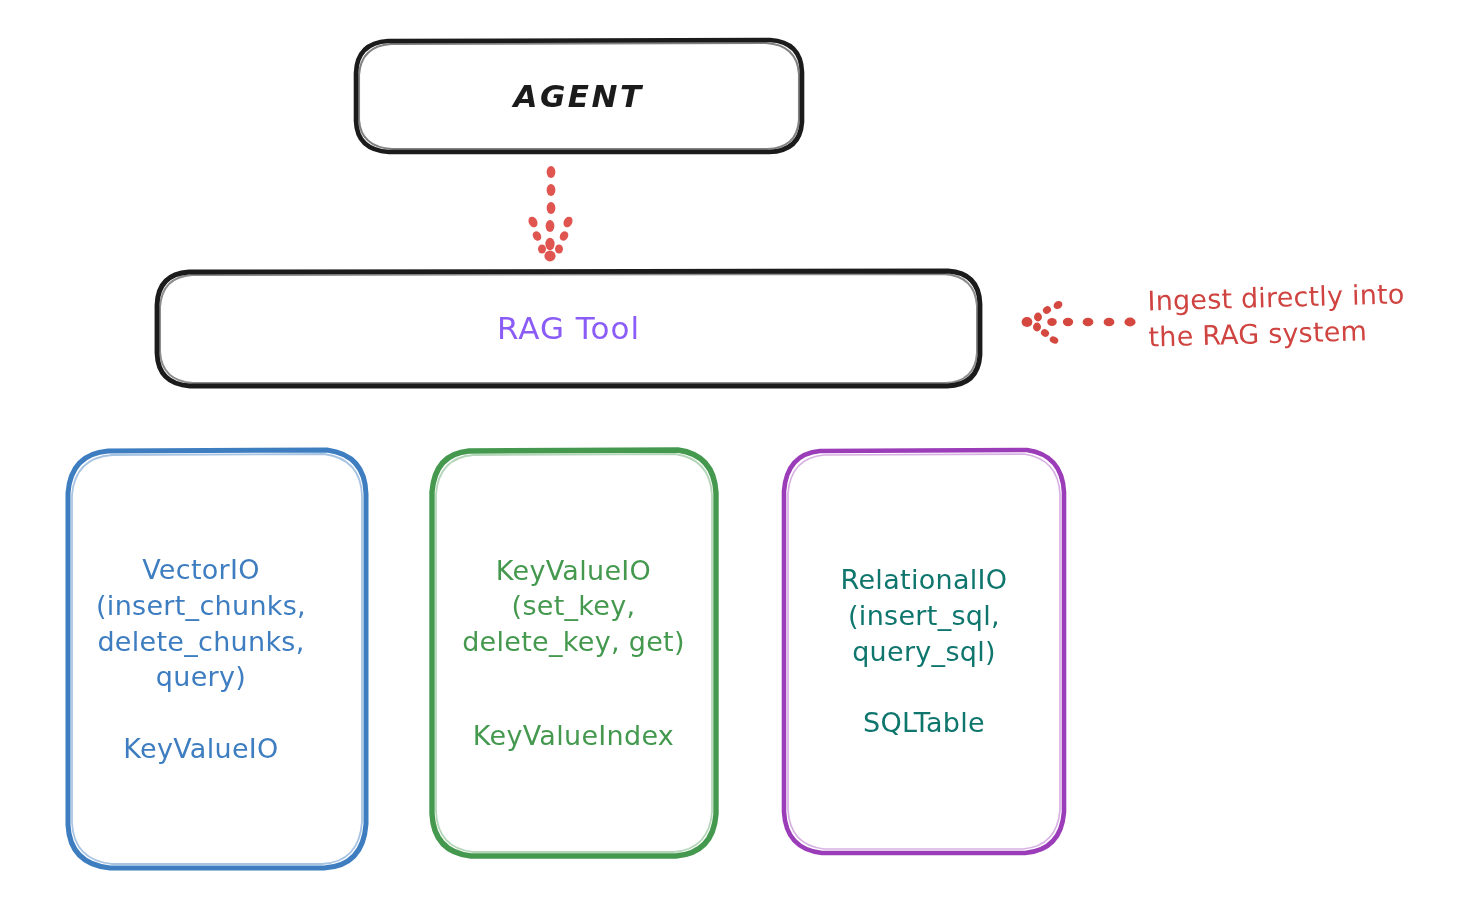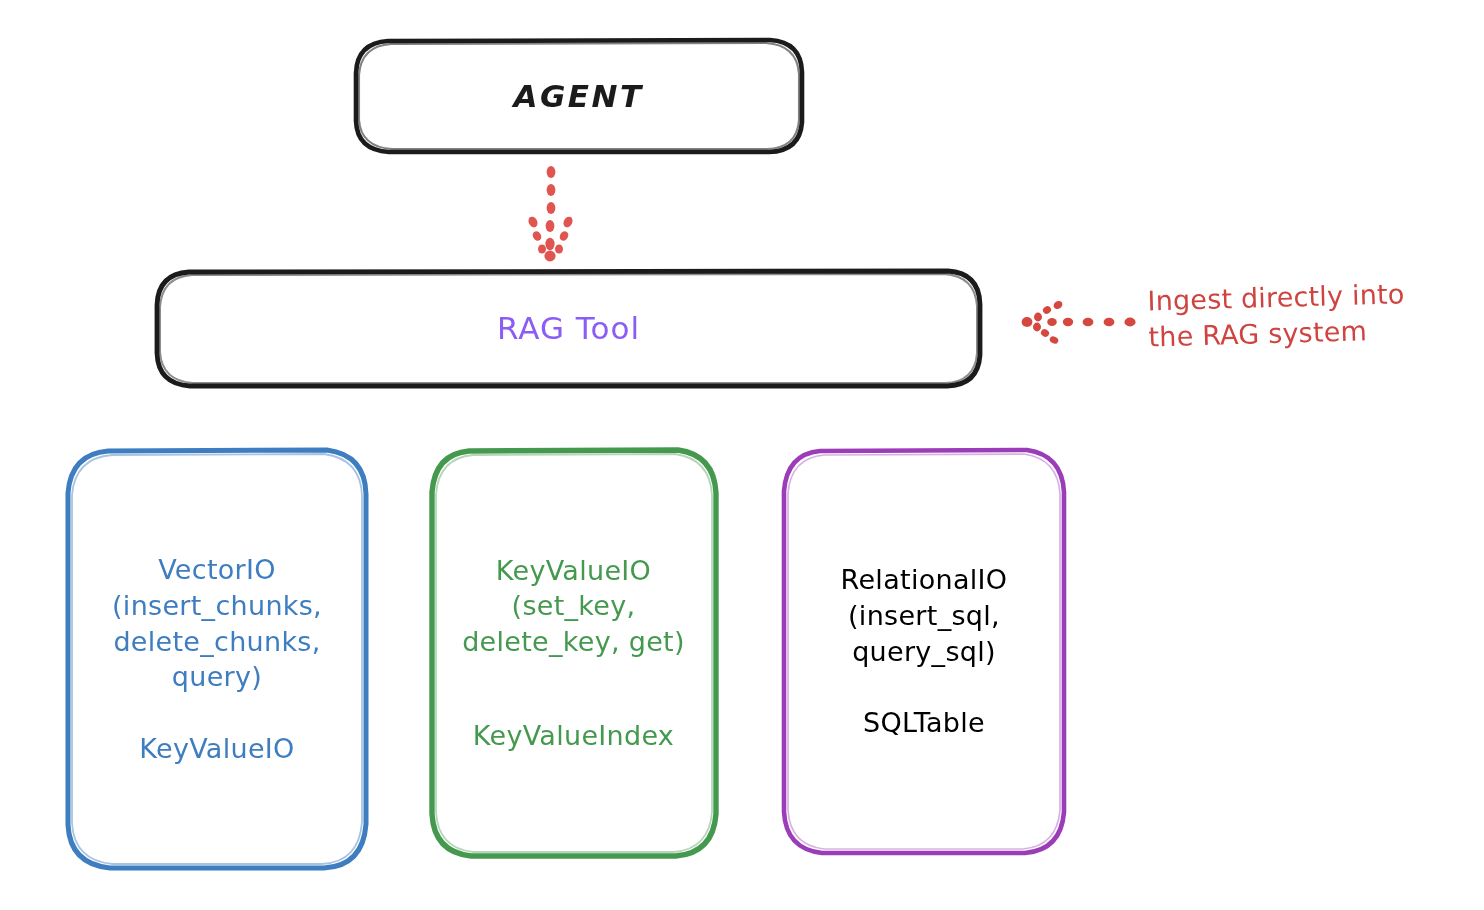--- a/index.html
+++ b/index.html
@@ -67,21 +67,21 @@
   #rag-tool-node .node-label {
     font-family: "DejaVu Sans", sans-serif;
     font-weight: 400;
     font-size: 31px;
     letter-spacing: 1px;
     color: #8b5cf6;
   }
 
   
   #vectorio-node {
-    left: 68px;
+    left: 52px;
     top: 450px;
     width: 298px;
     height: 419px;
   }
   #keyvalueio-node {
     left: 431px;
     top: 450px;
     width: 285px;
     height: 406px;
     gap: 22px;
@@ -102,21 +102,21 @@
     position: relative;
     z-index: 3;
     letter-spacing: 0.3px;
   }
   .leaf-label.secondary {
     margin-top: 36px;
   }
 
   #vectorio-node .leaf-label { color: #3d7dc0; }
   #keyvalueio-node .leaf-label { color: #45994f; }
-  #relationalio-node .leaf-label { color: #000000; }
+  #relationalio-node .leaf-label { color: #0f766e; }
 
   
   #ingest-annotation {
     position: absolute;
     left: 1148px;
     top: 279px;
     width: 320px;
     color: #cf4440;
     font-family: "DejaVu Sans", sans-serif;
     font-size: 27px;

